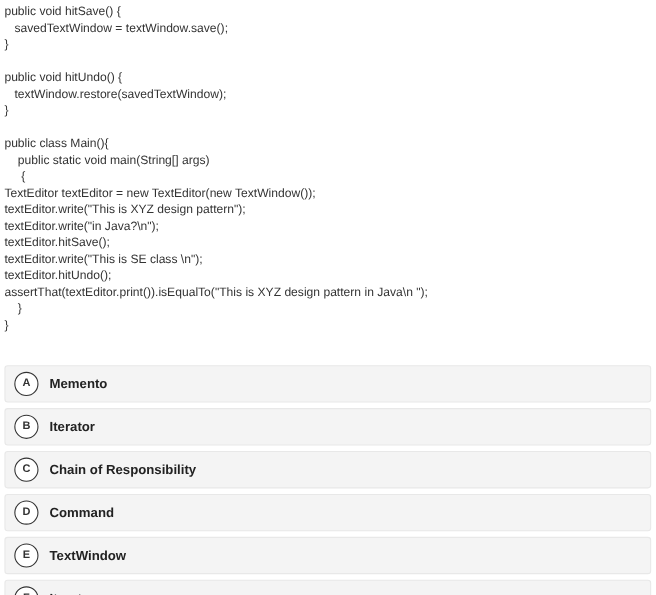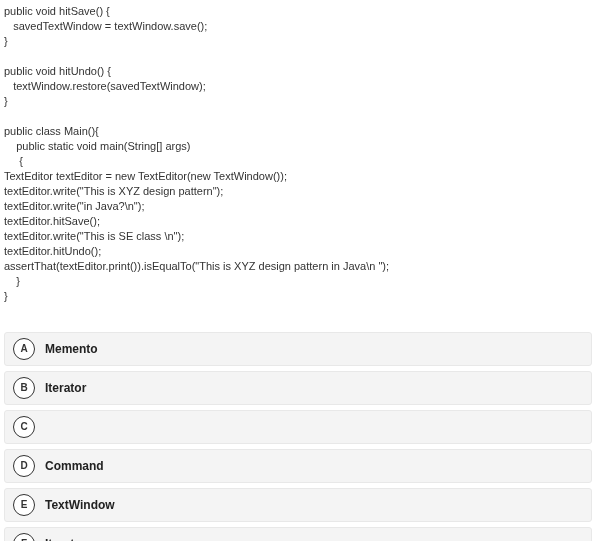--- a/index.html
+++ b/index.html
@@ -87,20 +87,21 @@
   <div class="answer-row">
     <div class="answer-circle">A</div>
     <div class="answer-label">Memento</div>
   </div>
   <div class="answer-row">
     <div class="answer-circle">B</div>
     <div class="answer-label">Iterator</div>
   </div>
   <div class="answer-row">
     <div class="answer-circle">C</div>
+    <div class="answer-label">Chain of Responsibility</div>
   </div>
   <div class="answer-row">
     <div class="answer-circle">D</div>
     <div class="answer-label">Command</div>
   </div>
   <div class="answer-row">
     <div class="answer-circle">E</div>
     <div class="answer-label">TextWindow</div>
   </div>
   <div class="answer-row">

